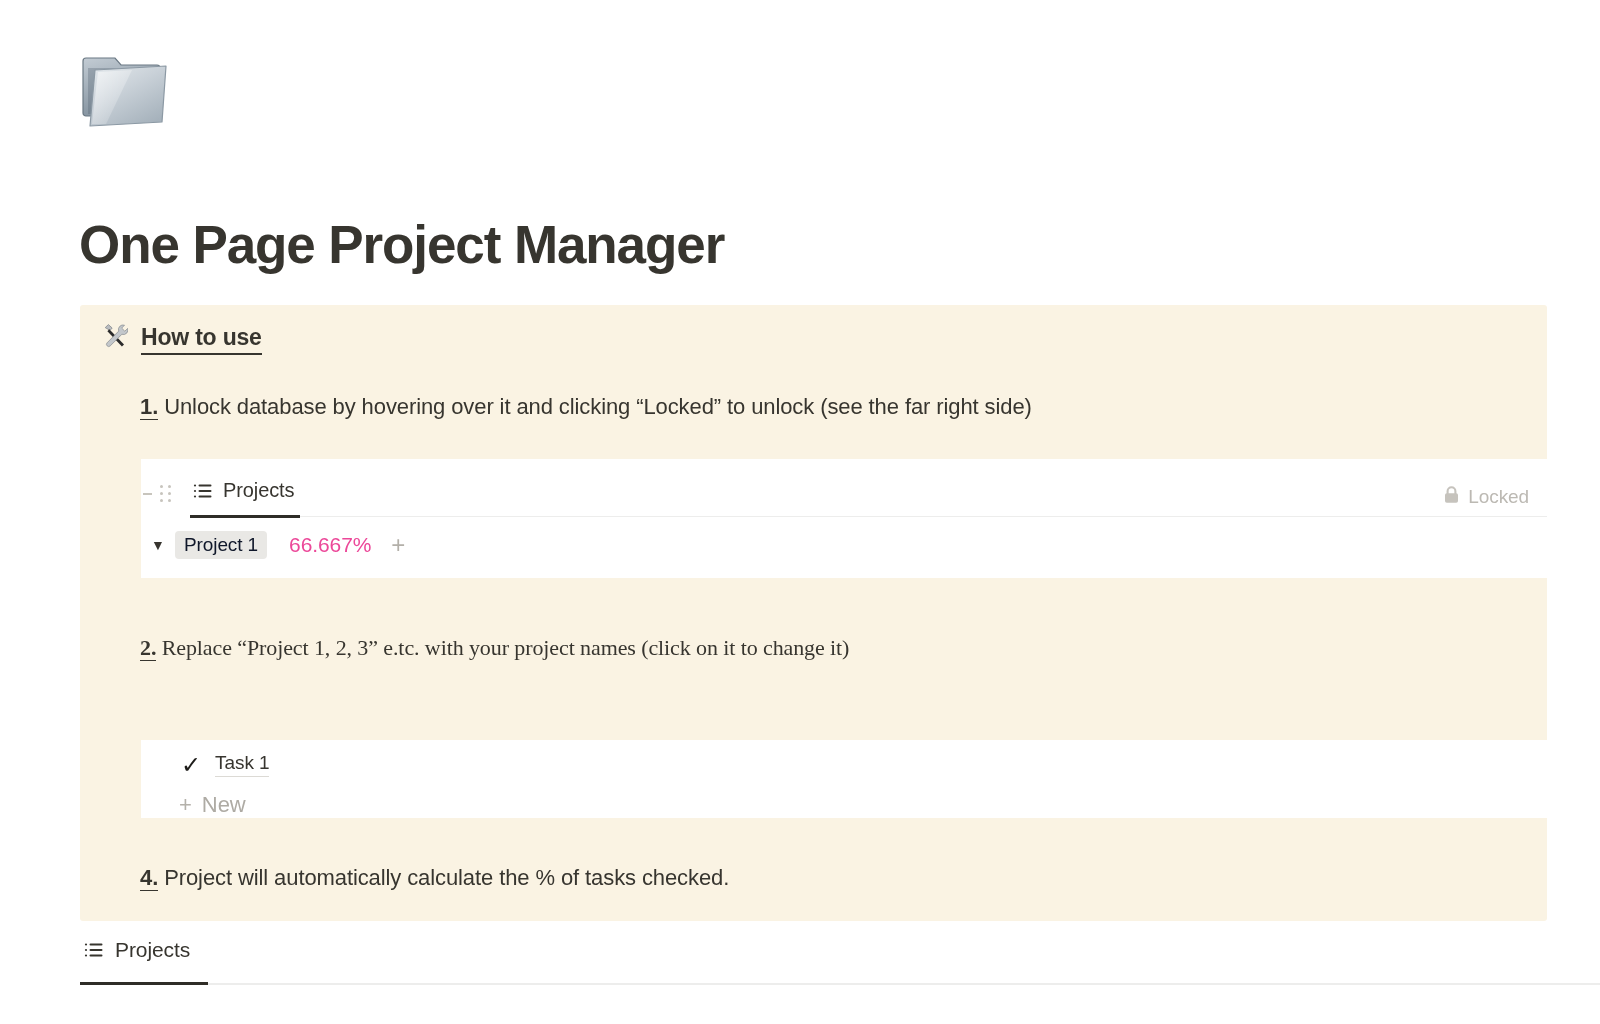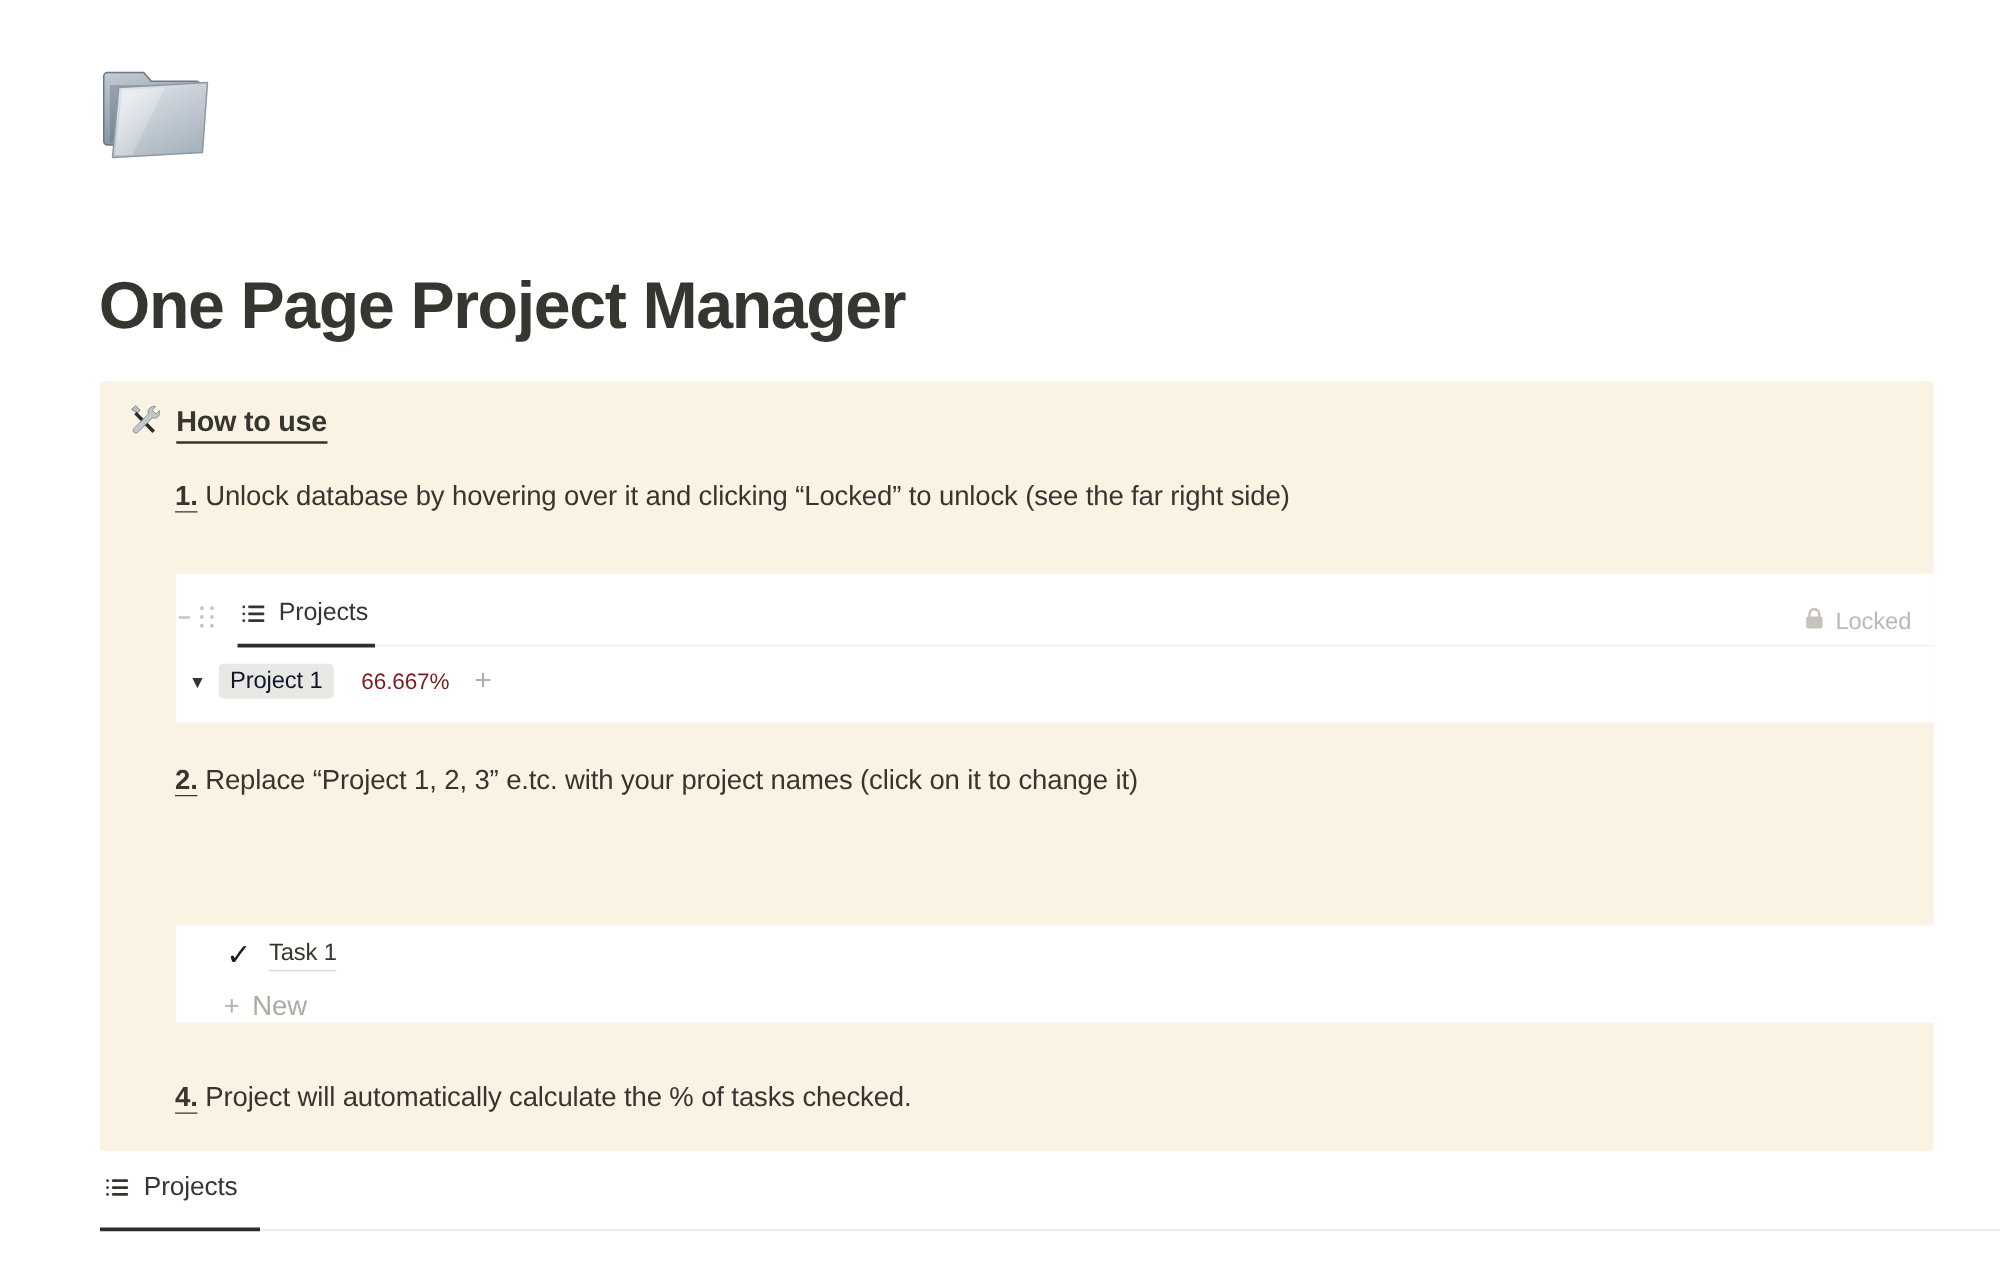--- a/index.html
+++ b/index.html
@@ -85,22 +85,22 @@
     line-height: 30px;
     color: #37352f;
     letter-spacing: -0.1px;
     white-space: nowrap;
   }
   .step-num {
     font-weight: 700;
     border-bottom: 1.5px solid #37352f;
     padding-bottom: 0px;
   }
-  .step-1 { top: 77px; }
-  .step-2 { top: 304px; }
+  .step-1 { top: 87px; }
+  .step-2 { top: 328px; font-family: Liberation Serif, serif; }
   .step-3 { top: 390px; }
   .step-4 { top: 558px; }
 
   
   .db-block {
     position: absolute;
     left: 61px;
     top: 154px;
     width: 1406px;
     height: 119px;
@@ -212,22 +212,22 @@
     background: #e9e8e5;
     border-radius: 4px;
     padding: 3px 9px;
     font-size: 19px;
     color: #0f172a;
     font-weight: 400;
     letter-spacing: -0.1px;
   }
   .row-pct {
     margin-left: 22px;
-    font-size: 18px;
-    color: #7f1d1d;
+    font-size: 21px;
+    color: #ec4899;
     letter-spacing: -0.1px;
   }
   .row-plus {
     margin-left: 20px;
     color: #b3b0a9;
     font-size: 24px;
     line-height: 1;
     font-weight: 300;
   }
 

